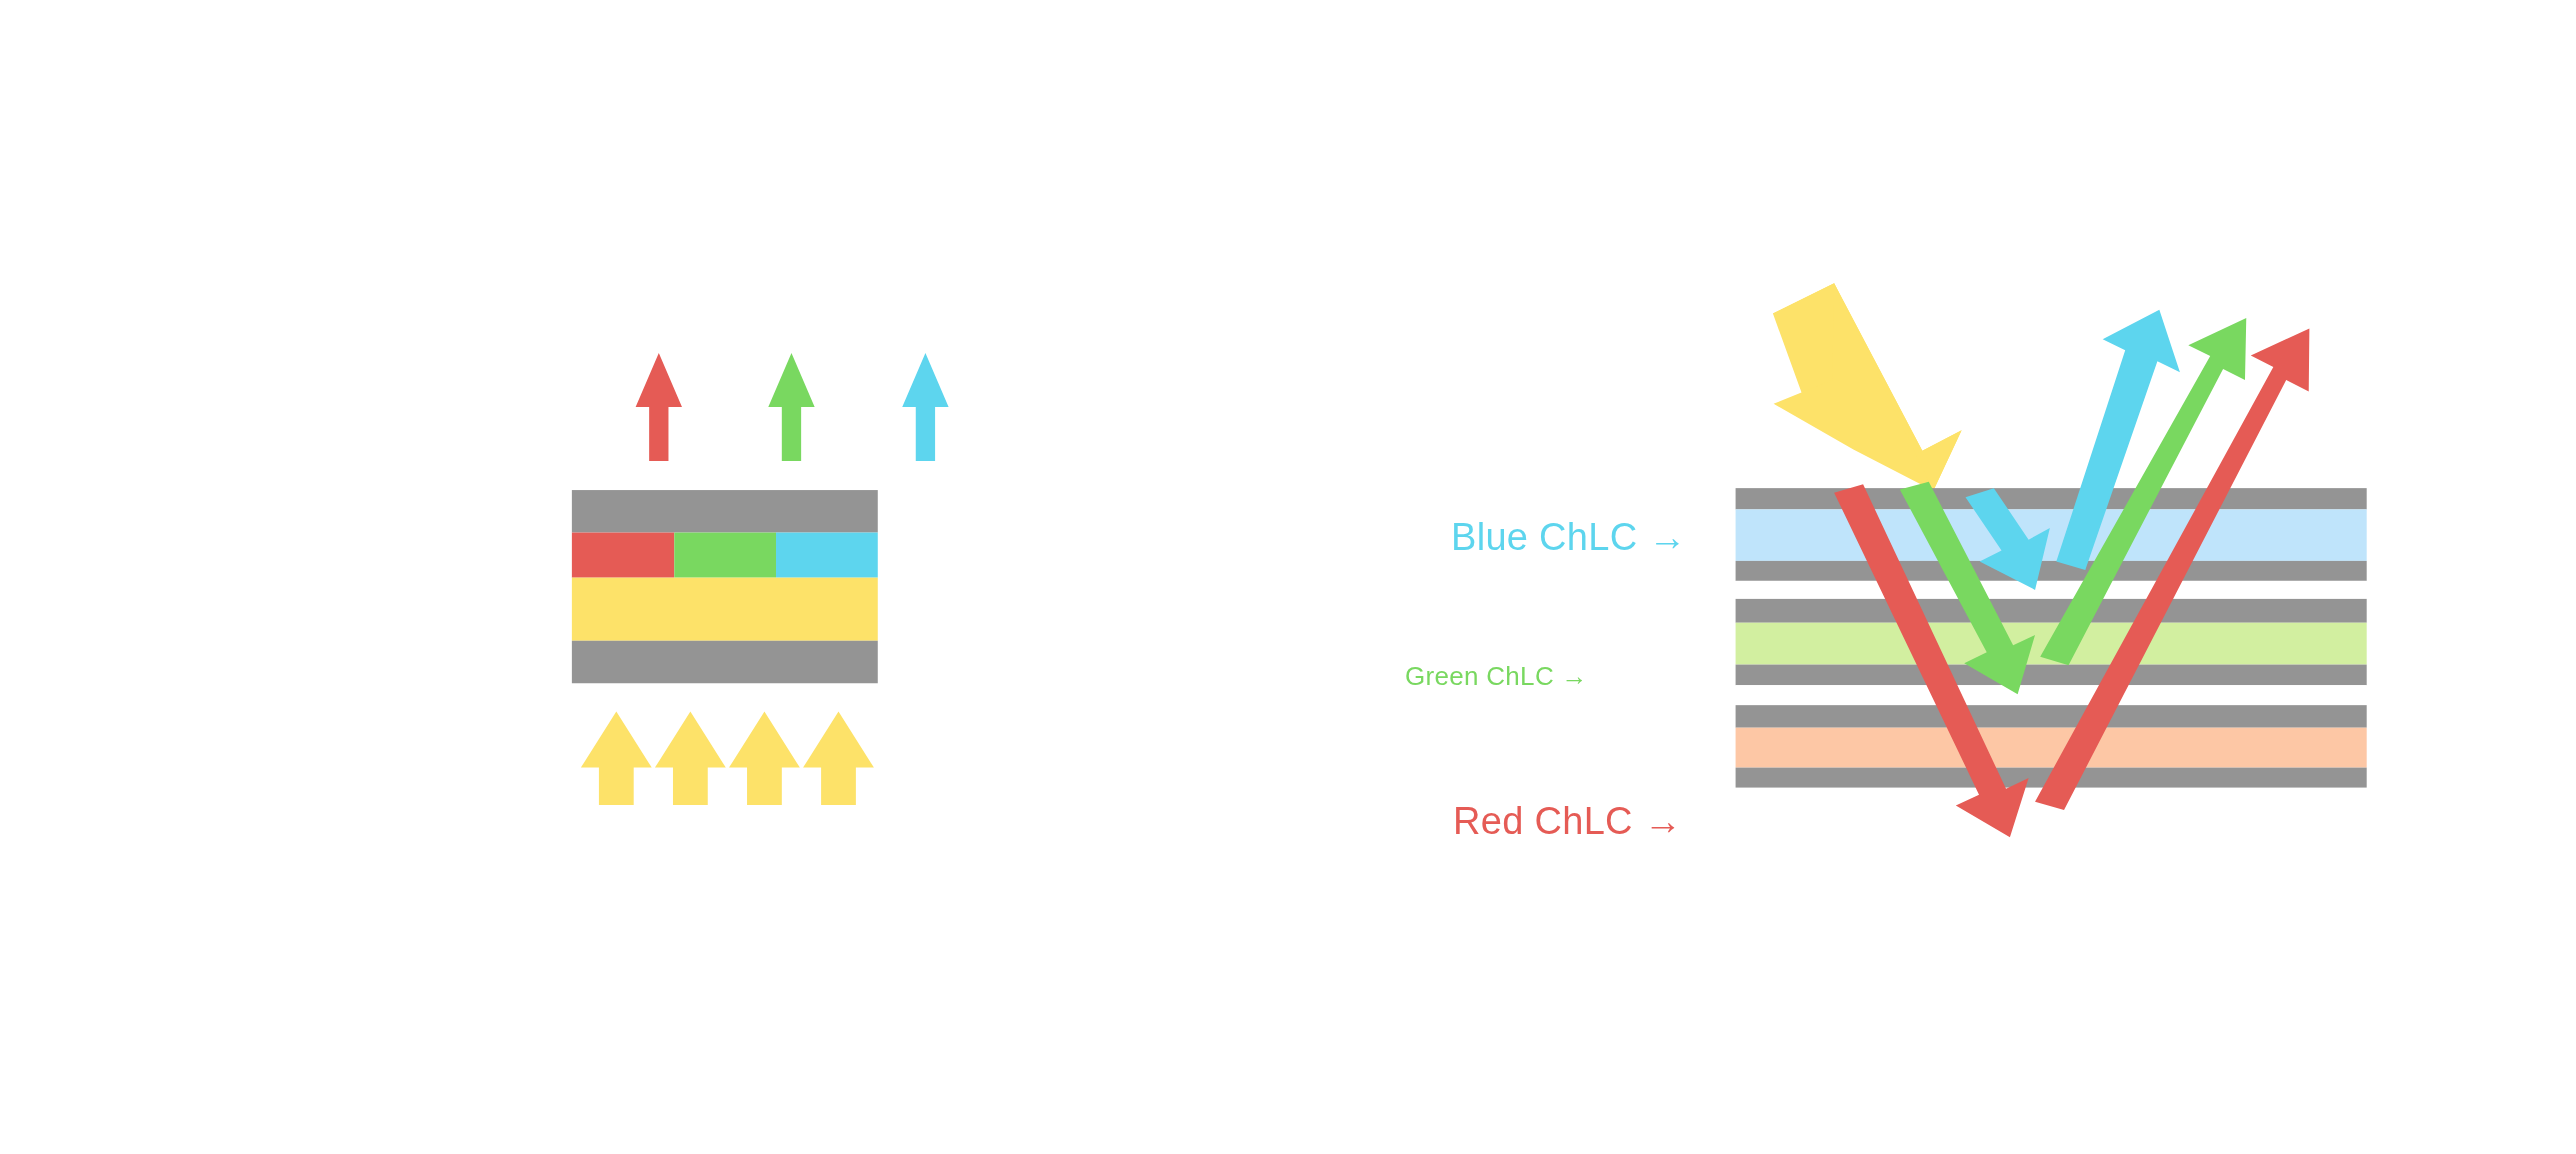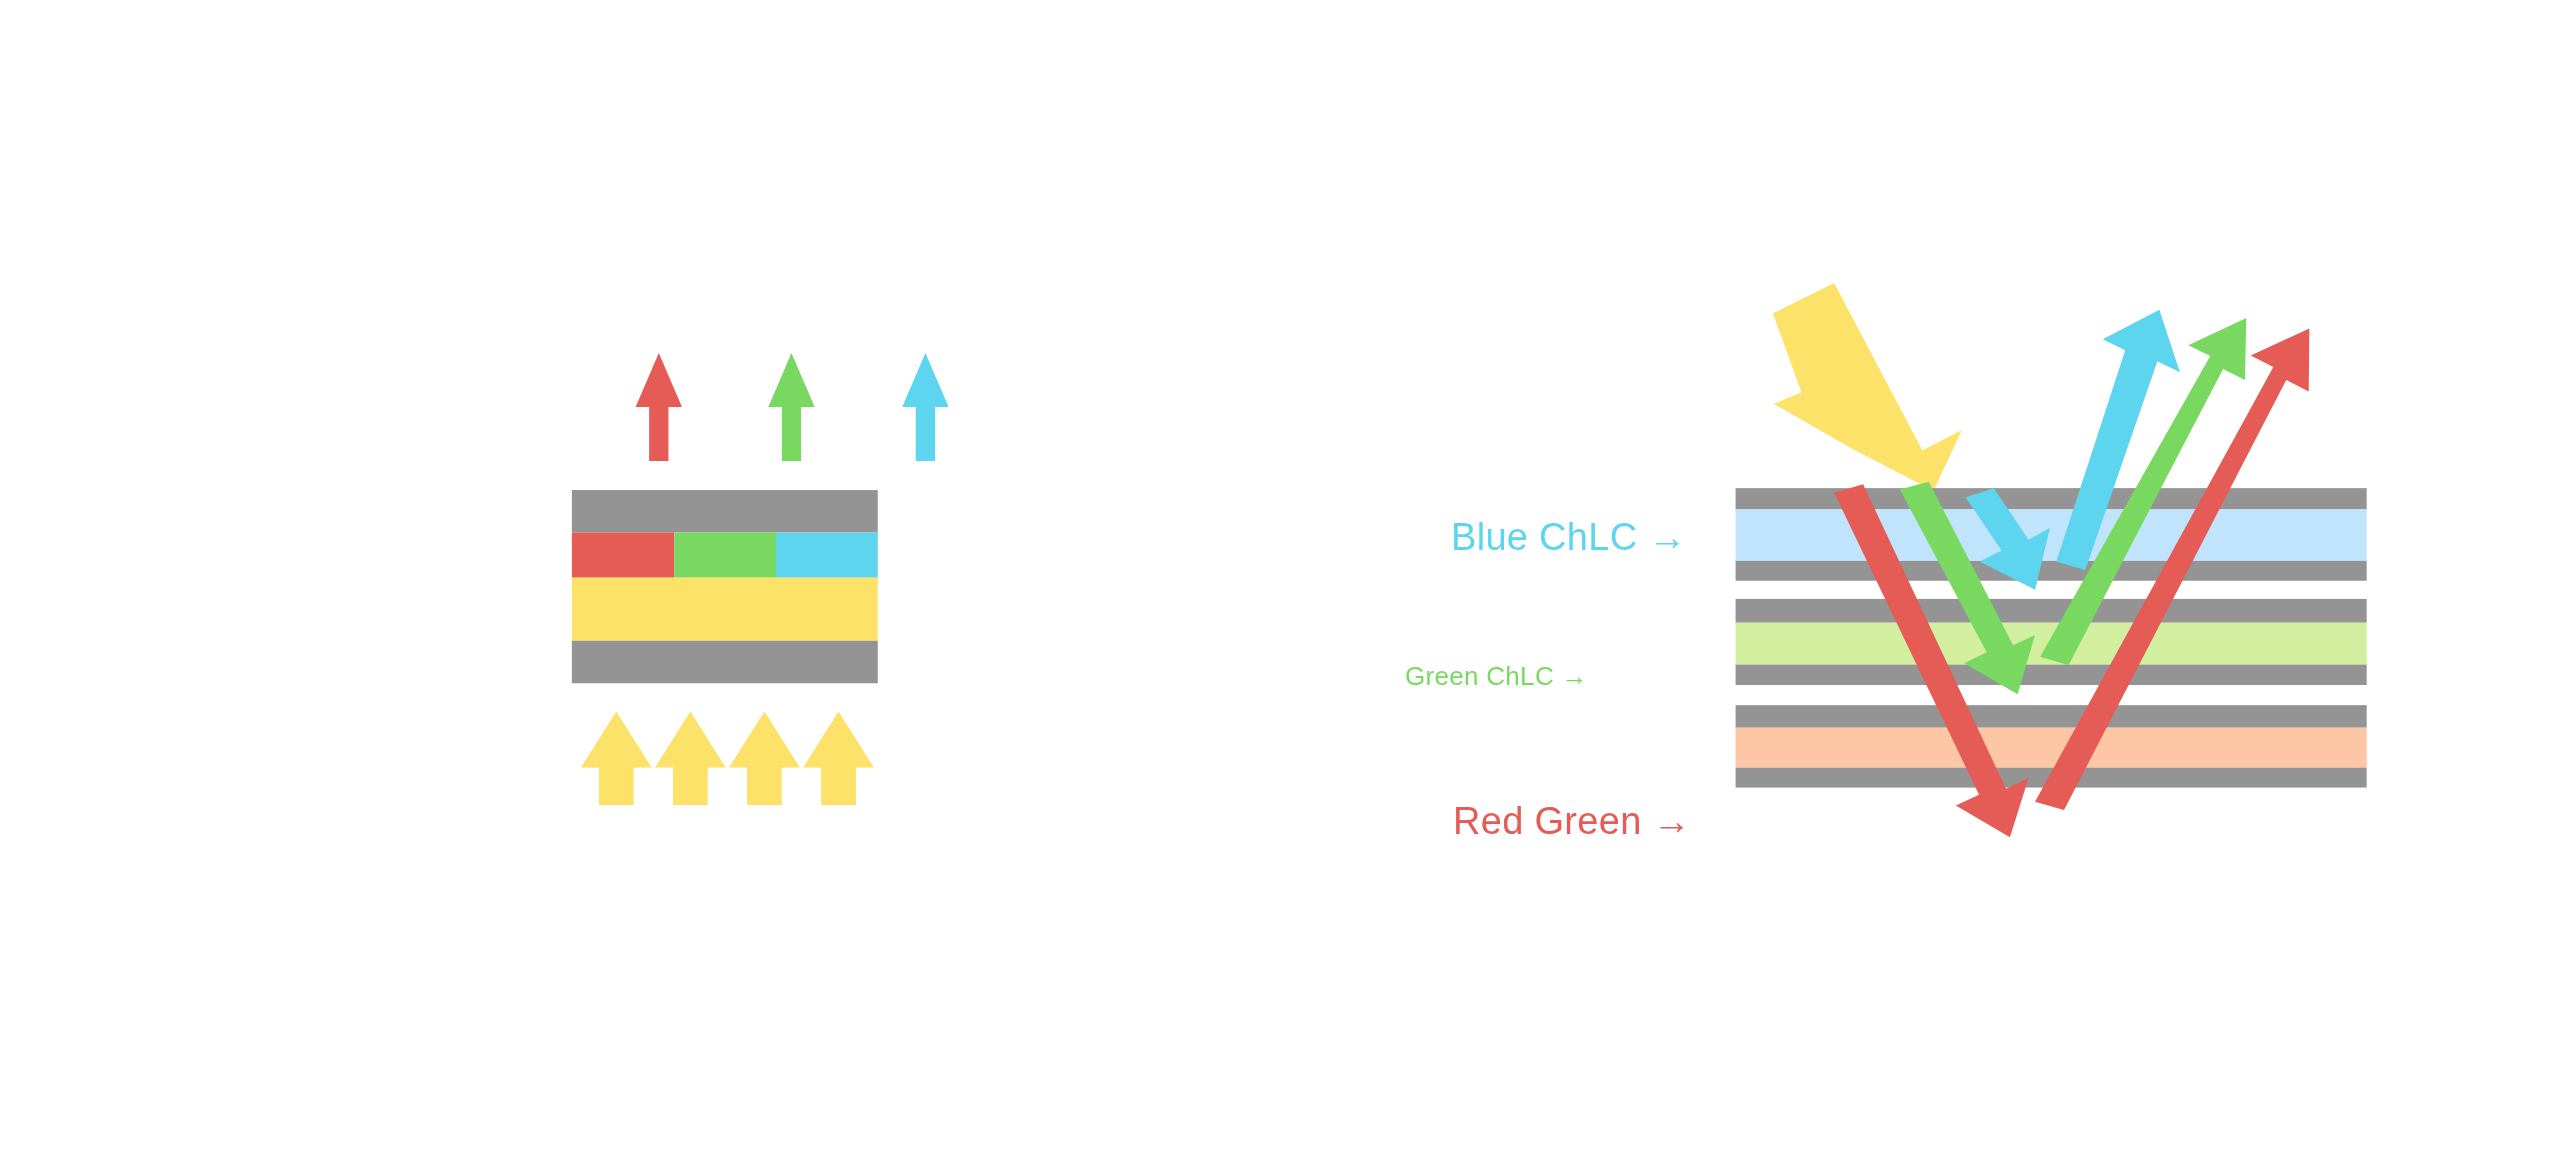--- a/index.html
+++ b/index.html
@@ -95,18 +95,18 @@
     <span>Blue ChLC</span>
     <span>→</span>
   </div>
 
   <div class="lbl" style="left:1405px;top:661px;font-size:26px;color:#79D860;">
     <span>Green ChLC</span>
     <span>→</span>
   </div>
 
   <div class="lbl" style="left:1453px;top:800px;font-size:38px;color:#E55B55;">
-    <span>Red Green</span>
+    <span>Red ChLC</span>
     <span>→</span>
   </div>
 
 </div>
 
 
 </body></html>

